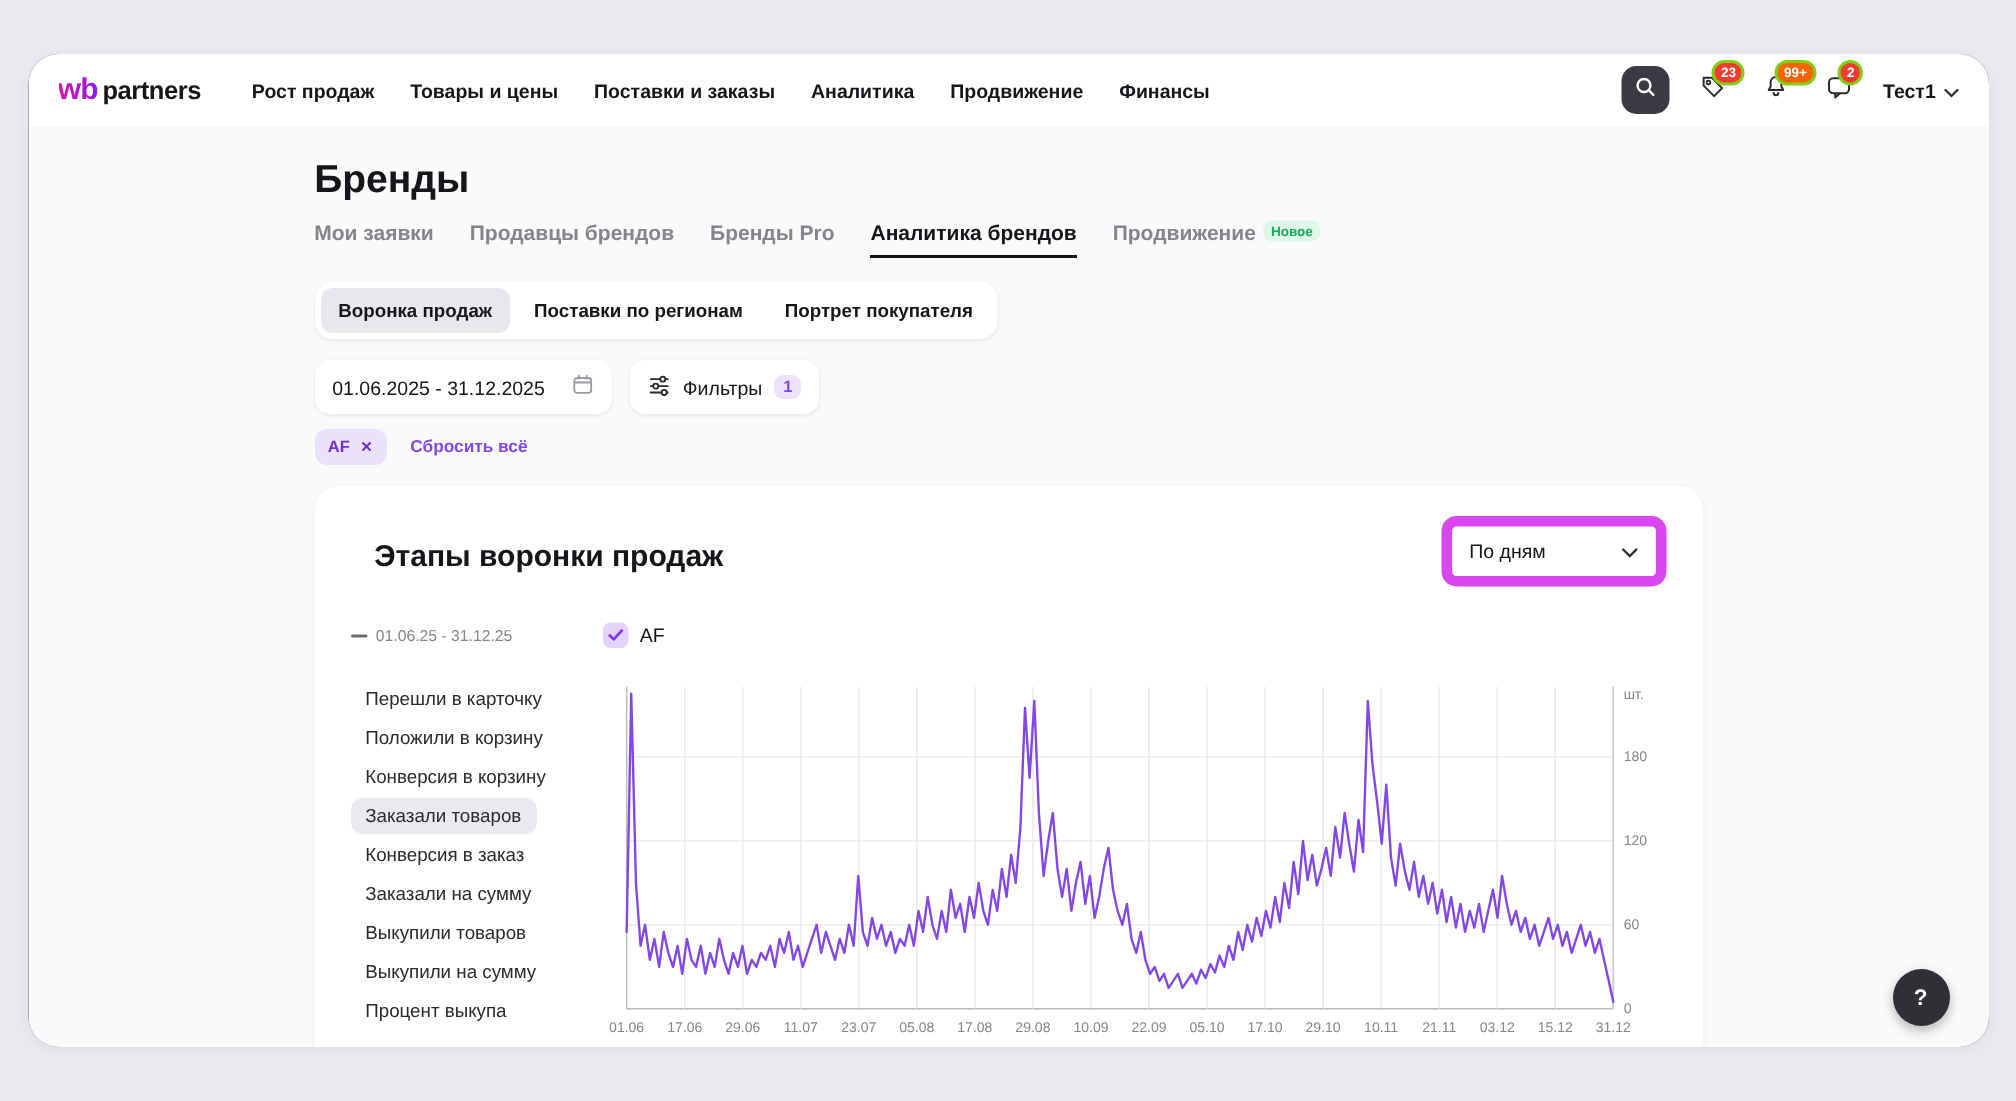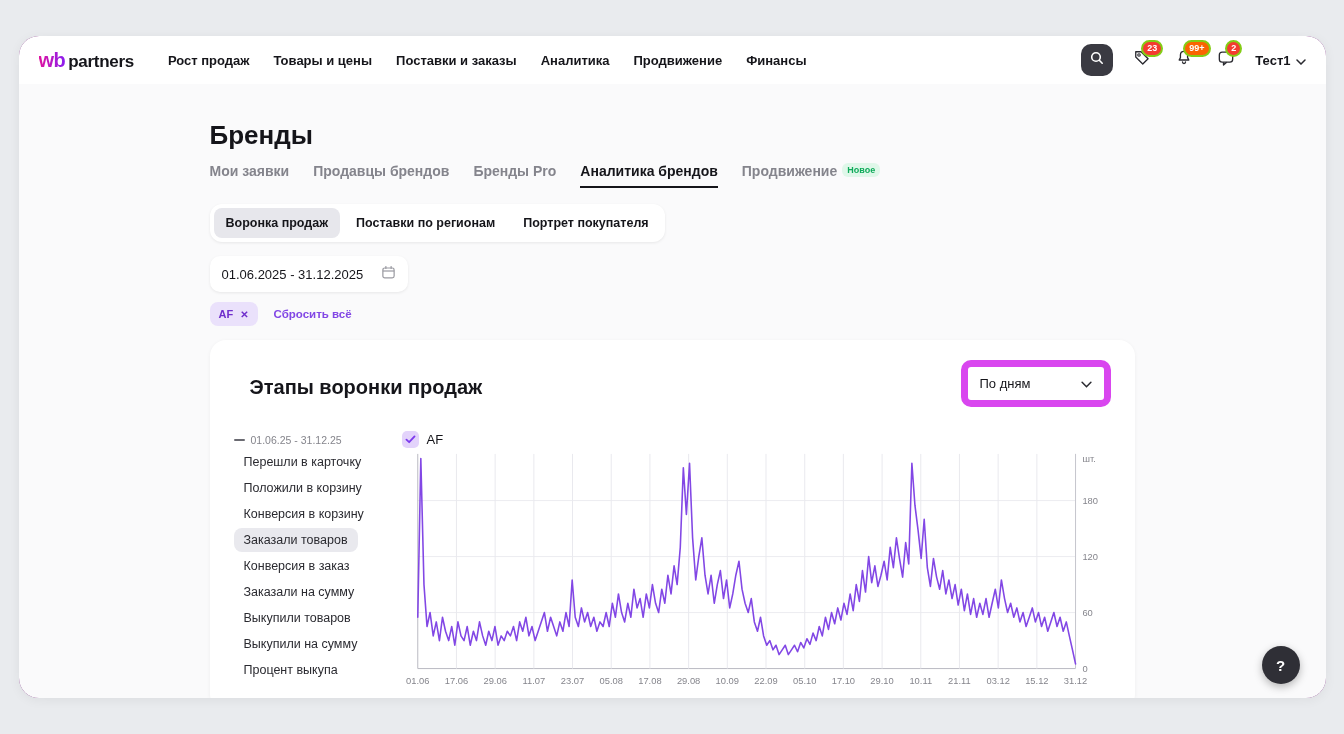--- a/index.html
+++ b/index.html
@@ -41,21 +41,21 @@
     background:#f43b30; color:#fff; font-size:9px; font-weight:700;
     padding:2px 4px; border-radius:9px; border:2px solid #84cc16; line-height:1;
     white-space:nowrap;
   }
   .badge.orange { background:#fa6400; }
   .user-menu { display:flex; align-items:center; gap:5px; font-size:13px; font-weight:700; cursor:pointer; }
 
   
   .content { flex:1; background:#fafafb; }
   .content-inner { width:925px; margin:0 auto; padding-top:20px; }
-  .page-title { font-size:26px; font-weight:800; margin:16px 0 12px; }
+  .page-title { font-size:26px; font-weight:800; margin:0 0 12px; }
 
   .tabs { display:flex; gap:24px; margin-bottom:16px; }
   .tab { display:flex; align-items:center; gap:5px; font-size:14px; font-weight:600; color:#84848c; padding-bottom:7px; border-bottom:2px solid transparent; cursor:pointer; white-space:nowrap; }
   .tab.active { color:#15151a; font-weight:700; border-bottom-color:#15151a; }
   .tab-badge { font-size:9px; font-weight:700; color:#0faa5a; background:#dff7e9; padding:2px 5px; border-radius:6px; margin-top:-3px; }
 
   .subtabs { display:inline-flex; background:#fff; border-radius:12px; padding:4px; gap:4px; box-shadow:0 1px 3px rgba(0,0,0,.08); margin-bottom:14px; }
   .subtab { font-size:12.5px; font-weight:600; padding:8px 12px; border-radius:8px; cursor:pointer; white-space:nowrap; }
   .subtab.active { background:#e7e7ec; }
 
@@ -73,21 +73,21 @@
   .chip-x { font-size:10px; font-weight:700; cursor:pointer; }
   .clear-all { font-size:11.5px; font-weight:600; color:#8247e5; cursor:pointer; }
 
   
   .card { background:#fff; border-radius:16px; box-shadow:0 1px 4px rgba(0,0,0,.05); padding:20px 24px 14px; }
   .card-header { display:flex; justify-content:space-between; align-items:flex-start; margin-bottom:16px; }
   .card-title { font-size:20px; font-weight:800; margin:16px;text-align:right; }
   .granularity-select { display:flex; align-items:center; justify-content:space-between; width:150px; border:7px solid #d946ef; border-radius:10px; padding:9px 12px; font-size:13px; background:#fff; cursor:pointer; }
 
   .chart-grid { display:grid; grid-template-columns:168px 1fr; }
-  .legend-row { display:grid; grid-template-columns:168px 1fr; align-items:center; margin-bottom:0; }
+  .legend-row { display:grid; grid-template-columns:168px 1fr; align-items:center; margin-bottom:20px; }
   .legend-period { display:flex; align-items:center; gap:6px; font-size:10.5px; color:#85858c; }
   .legend-swatch { width:11px; height:2px; background:#6b6b72; border-radius:1px; }
   .series-toggle { display:flex; align-items:center; gap:8px; font-size:13px; cursor:pointer; }
   .checkbox { width:17px; height:17px; border-radius:5px; background:#e3d3fb; display:flex; align-items:center; justify-content:center; }
 
   .stages { padding-top:2px; }
   .stage { font-size:12.5px; color:#2a2a30; padding:5px 10px; margin-bottom:2px; border-radius:8px; width:fit-content; white-space:nowrap; cursor:pointer; }
   .stage.active { background:#e9e9ee; }
 
   .chart-area svg { width:100%; display:block; overflow:visible; }
@@ -200,20 +200,34 @@
         <div class="date-input">
           <span>01.06.2025 - 31.12.2025</span>
           <span>
             <svg width="15" height="15" viewBox="0 0 16 16" fill="none">
                 <rect x="2" y="3.2" width="12" height="10.6" rx="2" stroke="#9a9aa1" stroke-width="1.3"></rect>
                 <line x1="2" y1="6.4" x2="14" y2="6.4" stroke="#9a9aa1" stroke-width="1.3"></line>
                 <line x1="5.2" y1="1.6" x2="5.2" y2="3.6" stroke="#9a9aa1" stroke-width="1.3" stroke-linecap="round"></line>
                 <line x1="10.8" y1="1.6" x2="10.8" y2="3.6" stroke="#9a9aa1" stroke-width="1.3" stroke-linecap="round"></line>
               </svg>
           </span>
+        </div>
+        <div class="filters-btn">
+          <span>
+            <svg width="15" height="15" viewBox="0 0 16 16" fill="none">
+                <line x1="1.5" y1="4" x2="14.5" y2="4" stroke="#2a2a30" stroke-width="1.3"></line>
+                <circle cx="10.5" cy="4" r="1.8" fill="#fff" stroke="#2a2a30" stroke-width="1.3"></circle>
+                <line x1="1.5" y1="9" x2="14.5" y2="9" stroke="#2a2a30" stroke-width="1.3"></line>
+                <circle cx="5.5" cy="9" r="1.8" fill="#fff" stroke="#2a2a30" stroke-width="1.3"></circle>
+                <line x1="1.5" y1="13.5" x2="14.5" y2="13.5" stroke="#2a2a30" stroke-width="1.3"></line>
+                <circle cx="11.5" cy="13.5" r="1.8" fill="#fff" stroke="#2a2a30" stroke-width="1.3"></circle>
+              </svg>
+          </span>
+          <span>Фильтры</span>
+          <span class="filters-count">1</span>
         </div>
       </div>
 
       <div class="chips-row">
         <div class="chip">
           <span>AF</span>
           <span class="chip-x">✕</span>
         </div>
         <span class="clear-all">Сбросить всё</span>
       </div>

